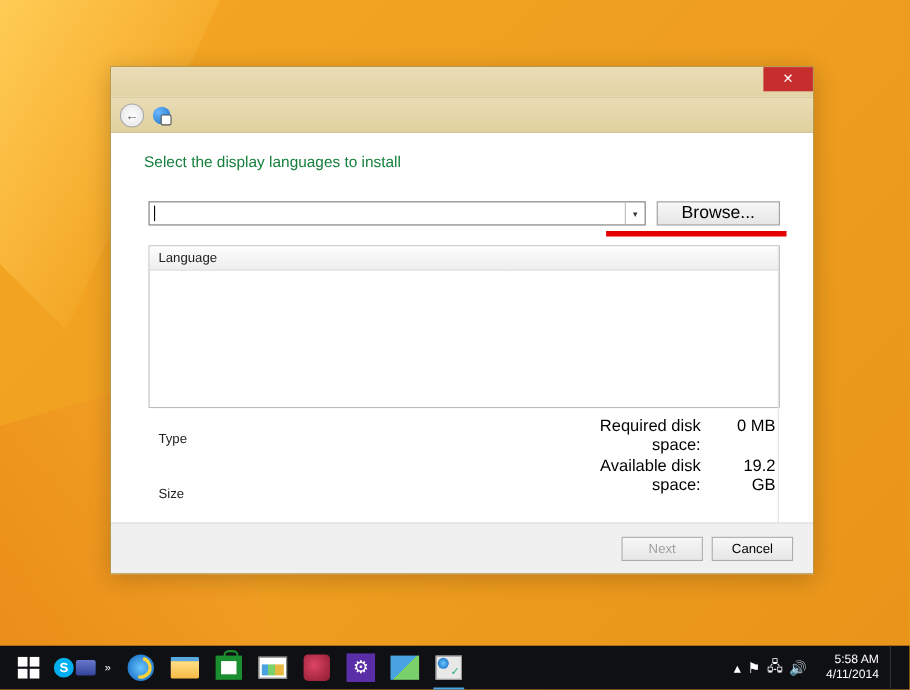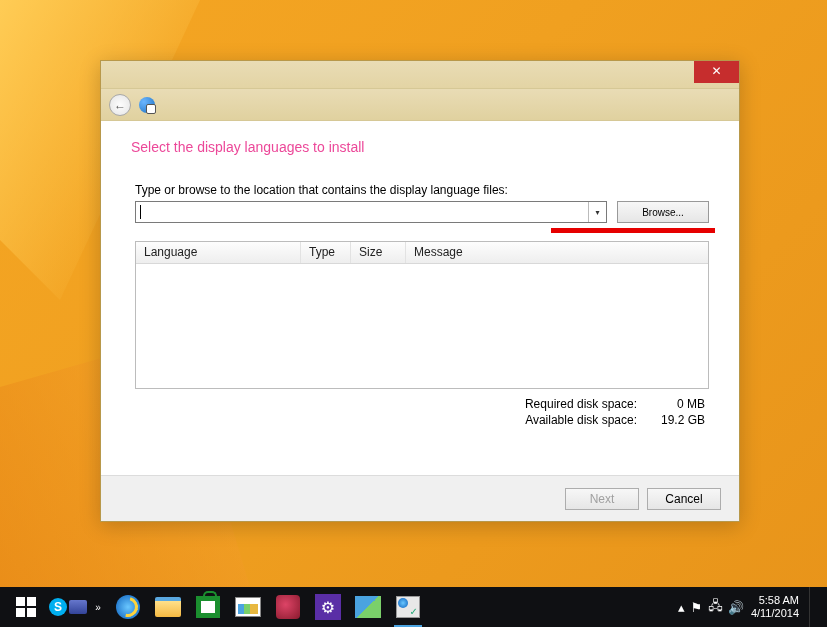--- a/index.html
+++ b/index.html
@@ -105,21 +105,21 @@
       color: #333;
     }
     .content {
       flex: 1;
       padding: 18px 30px 14px 30px;
       background: #fff;
       display: flex;
       flex-direction: column;
     }
     .page-heading {
-      color: #ec4899;
+      color: #15803d;
       font-size: 14px;
       margin-bottom: 28px;
       font-weight: normal;
     }
     .field-label {
       font-size: 12px;
       color: #000;
       margin-bottom: 4px;
       margin-left: 4px;
     }
@@ -150,25 +150,25 @@
       right: 0; top: 0;
       width: 18px; height: 20px;
       border-left: 1px solid #bbb;
       display: flex;
       align-items: center;
       justify-content: center;
       font-size: 8px;
       color: #333;
     }
     .browse-btn {
-      width: 92px;
+      width: 112px;
       height: 22px;
       border: 1px solid #999;
       background: linear-gradient(#f7f7f7, #e6e6e6);
-      font-size: 10px;
+      font-size: 16px;
       color: #000;
       display: flex;
       align-items: center;
       justify-content: center;
     }
     .red-underline {
       height: 5px;
       background: #e60000;
       margin-left: 420px;
       margin-right: -6px;
@@ -181,35 +181,36 @@
       height: 148px;
       background: #fff;
     }
     .list-head {
       height: 22px;
       display: flex;
       background: linear-gradient(#fdfdfd, #eeeeee);
       border-bottom: 1px solid #d8d8d8;
       font-size: 12px;
       color: #222;
+      flex-direction: column;
     }
     .col {
       border-right: 1px solid #e2e2e2;
       padding: 3px 8px;
     }
     .col-lang { flex: 0 0 165px; }
     .col-type { flex: 0 0 50px; }
     .col-size { flex: 0 0 55px; }
     .col-msg { flex: 1; border-right: none; }
     .disk-info {
       margin-top: 8px;
       display: flex;
       flex-direction: column;
       align-items: flex-end;
-      font-size: 12px;
+      font-size: 15px;
       gap: 2px;
       padding-right: 4px;
     }
     .disk-row { display: flex; gap: 18px; }
     .disk-row .lbl { width: 120px; text-align: right; }
     .disk-row .val { width: 50px; text-align: right; }
     .footer {
       height: 46px;
       background: #f0f0f0;
       border-top: 1px solid #dcdcdc;
@@ -257,21 +258,21 @@
     .overflow-chevrons { color: #fff; font-size: 10px; }
     .tray {
       margin-left: auto;
       display: flex;
       align-items: center;
       color: #fff;
       font-size: 11px;
       gap: 6px;
       padding-right: 8px;
     }
-    .clock { text-align: right; line-height: 13px; font-size: 11px; }
+    .clock { text-align: right; line-height: 13px; font-size: 11px; margin-left: 11px; }
     .tb-icon {
       width: 28px; height: 28px;
       display: flex;
       align-items: center;
       justify-content: center;
     }
     
     .ie { width:24px;height:24px;border-radius:50%;background:radial-gradient(#6ac7ff,#0a5fbc);position:relative;}
     .ie::after { content:"";position:absolute;top:2px;left:2px;right:2px;bottom:2px;border:3px solid #ffd43b;border-radius:50%;border-left-color:transparent;border-top-color:transparent;transform:rotate(-30deg);}
     .explorer { width:26px;height:20px;background:linear-gradient(#ffe08a,#f5b942);border-radius:2px;position:relative;border-top:4px solid #5aa8e0;}
@@ -304,21 +305,20 @@
     <div class="header">
       <div class="back-btn">
         <span>←</span>
       </div>
       <div class="header-icon"></div>
     </div>
 
     <div class="content">
       <div class="page-heading">Select the display languages to install</div>
 
-      <div class="field-label">Type or browse to the location that contains the display language files:</div>
       <div class="path-row">
         <div class="combo">
           <span class="cursor"></span>
           <span></span>
           <div class="dd">
             <span>▾</span>
           </div>
         </div>
         <div class="browse-btn">Browse...</div>
       </div>

